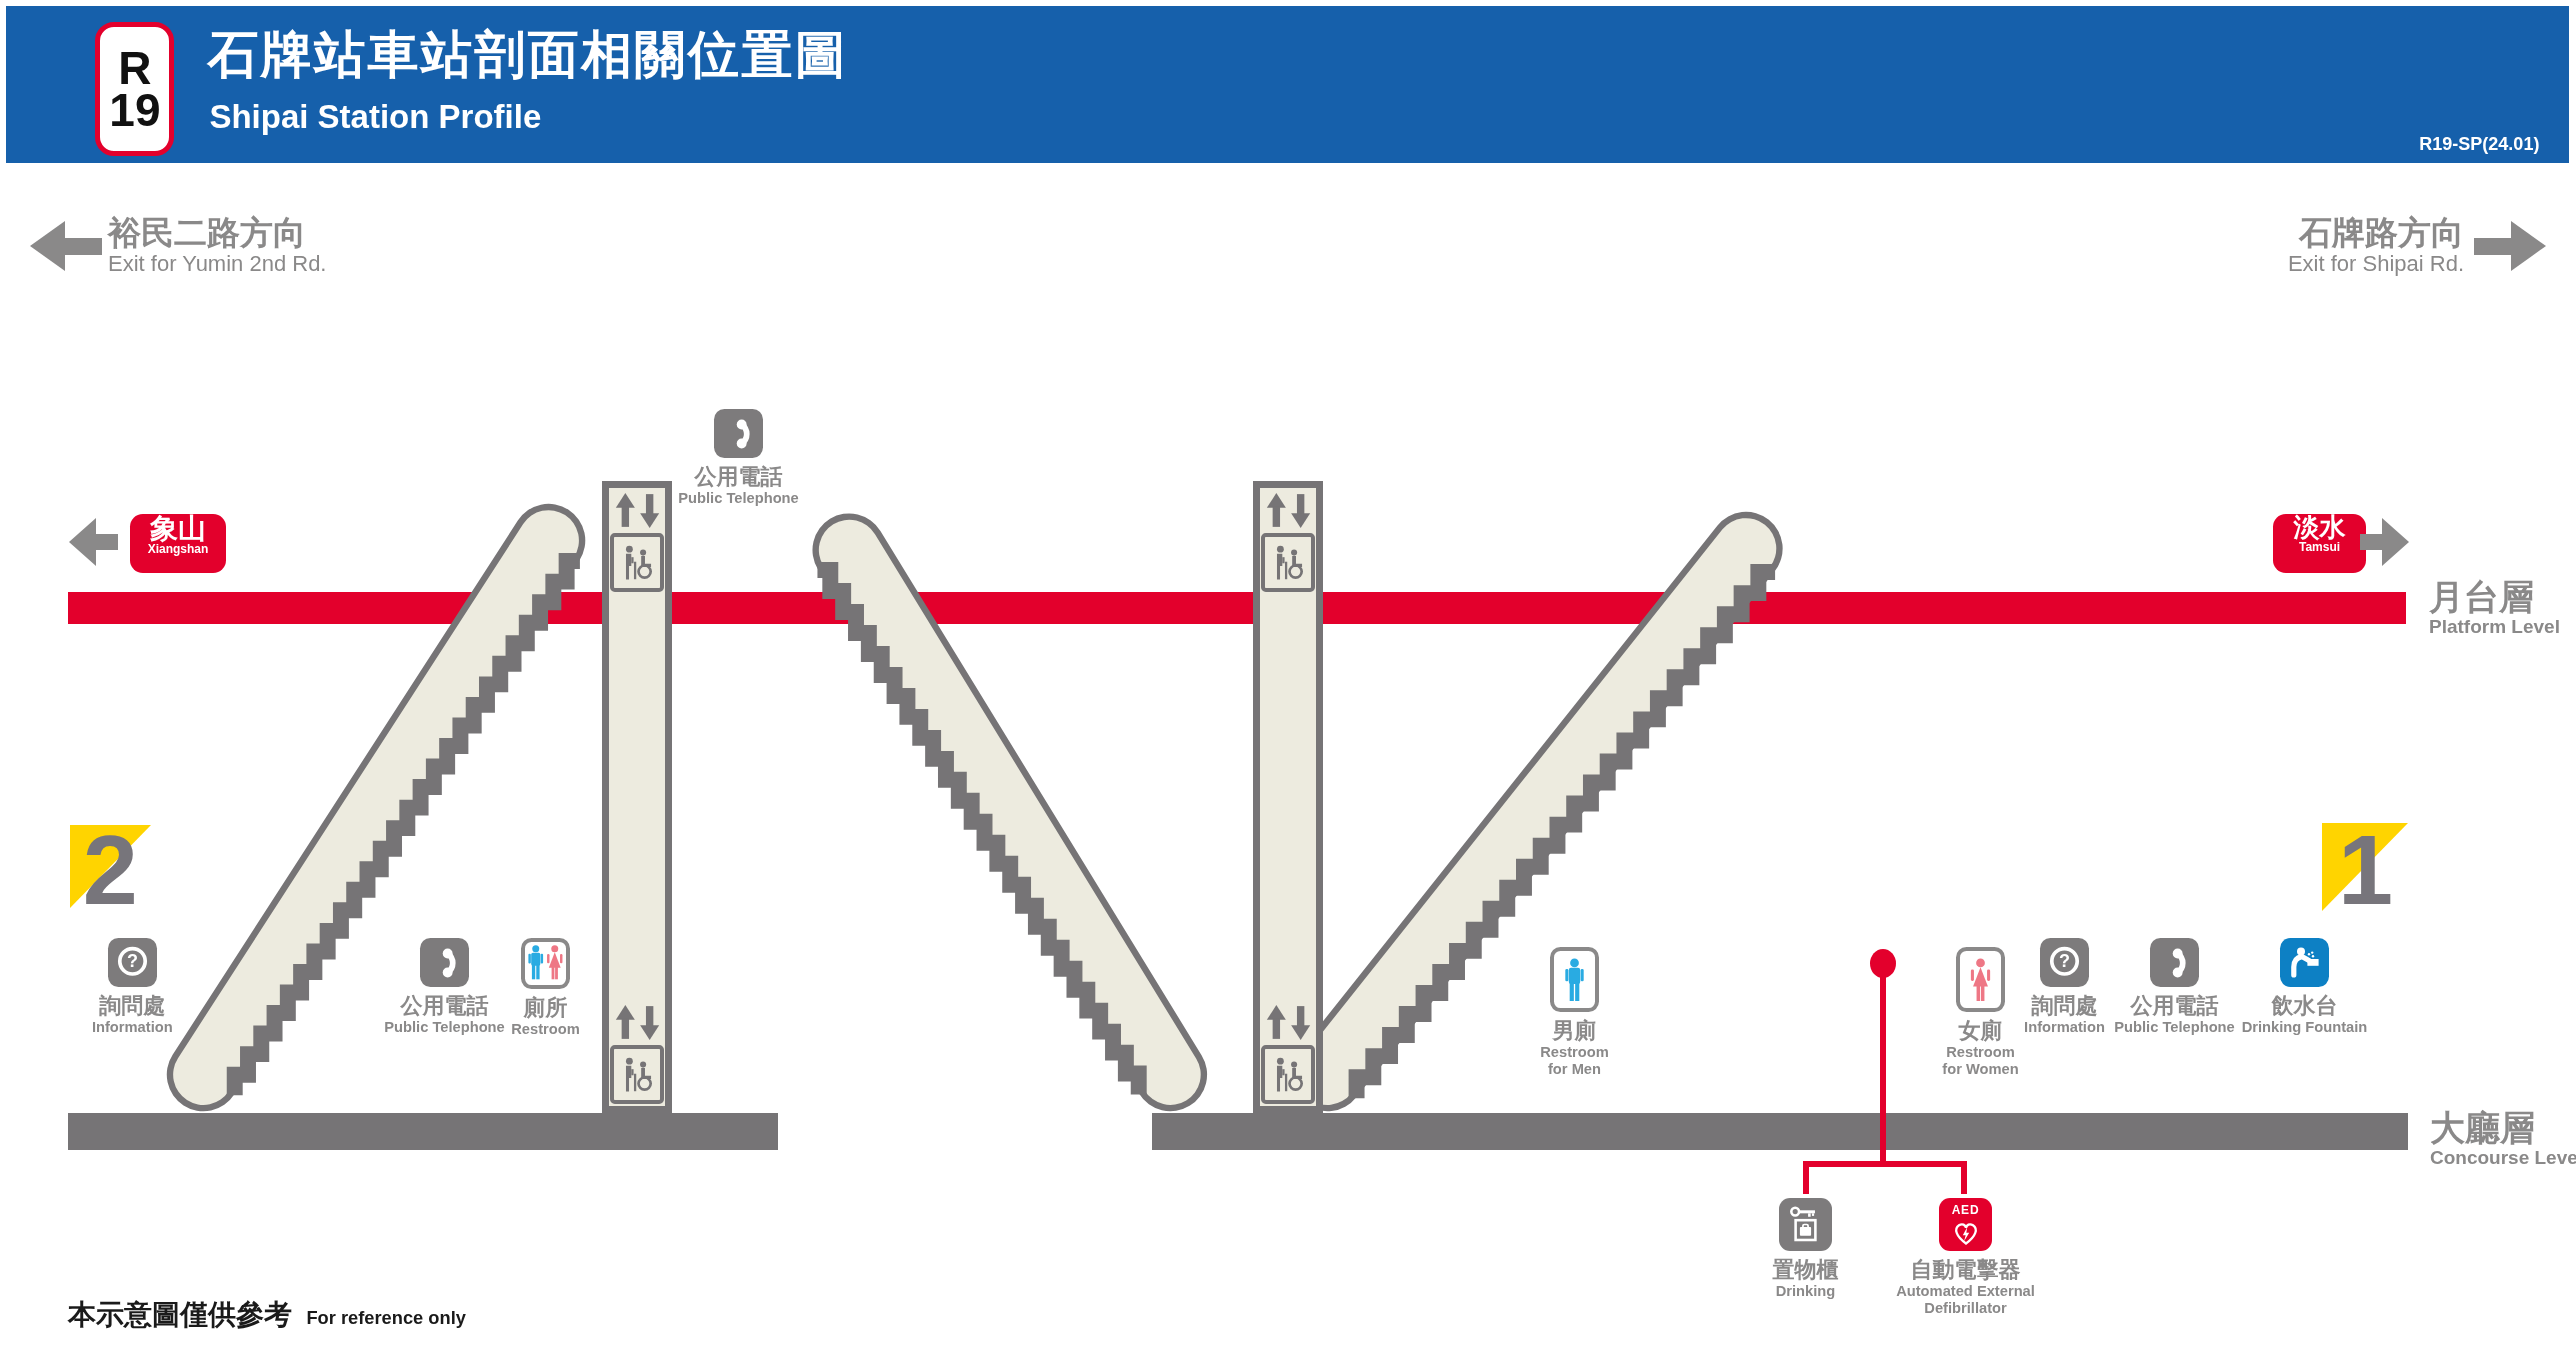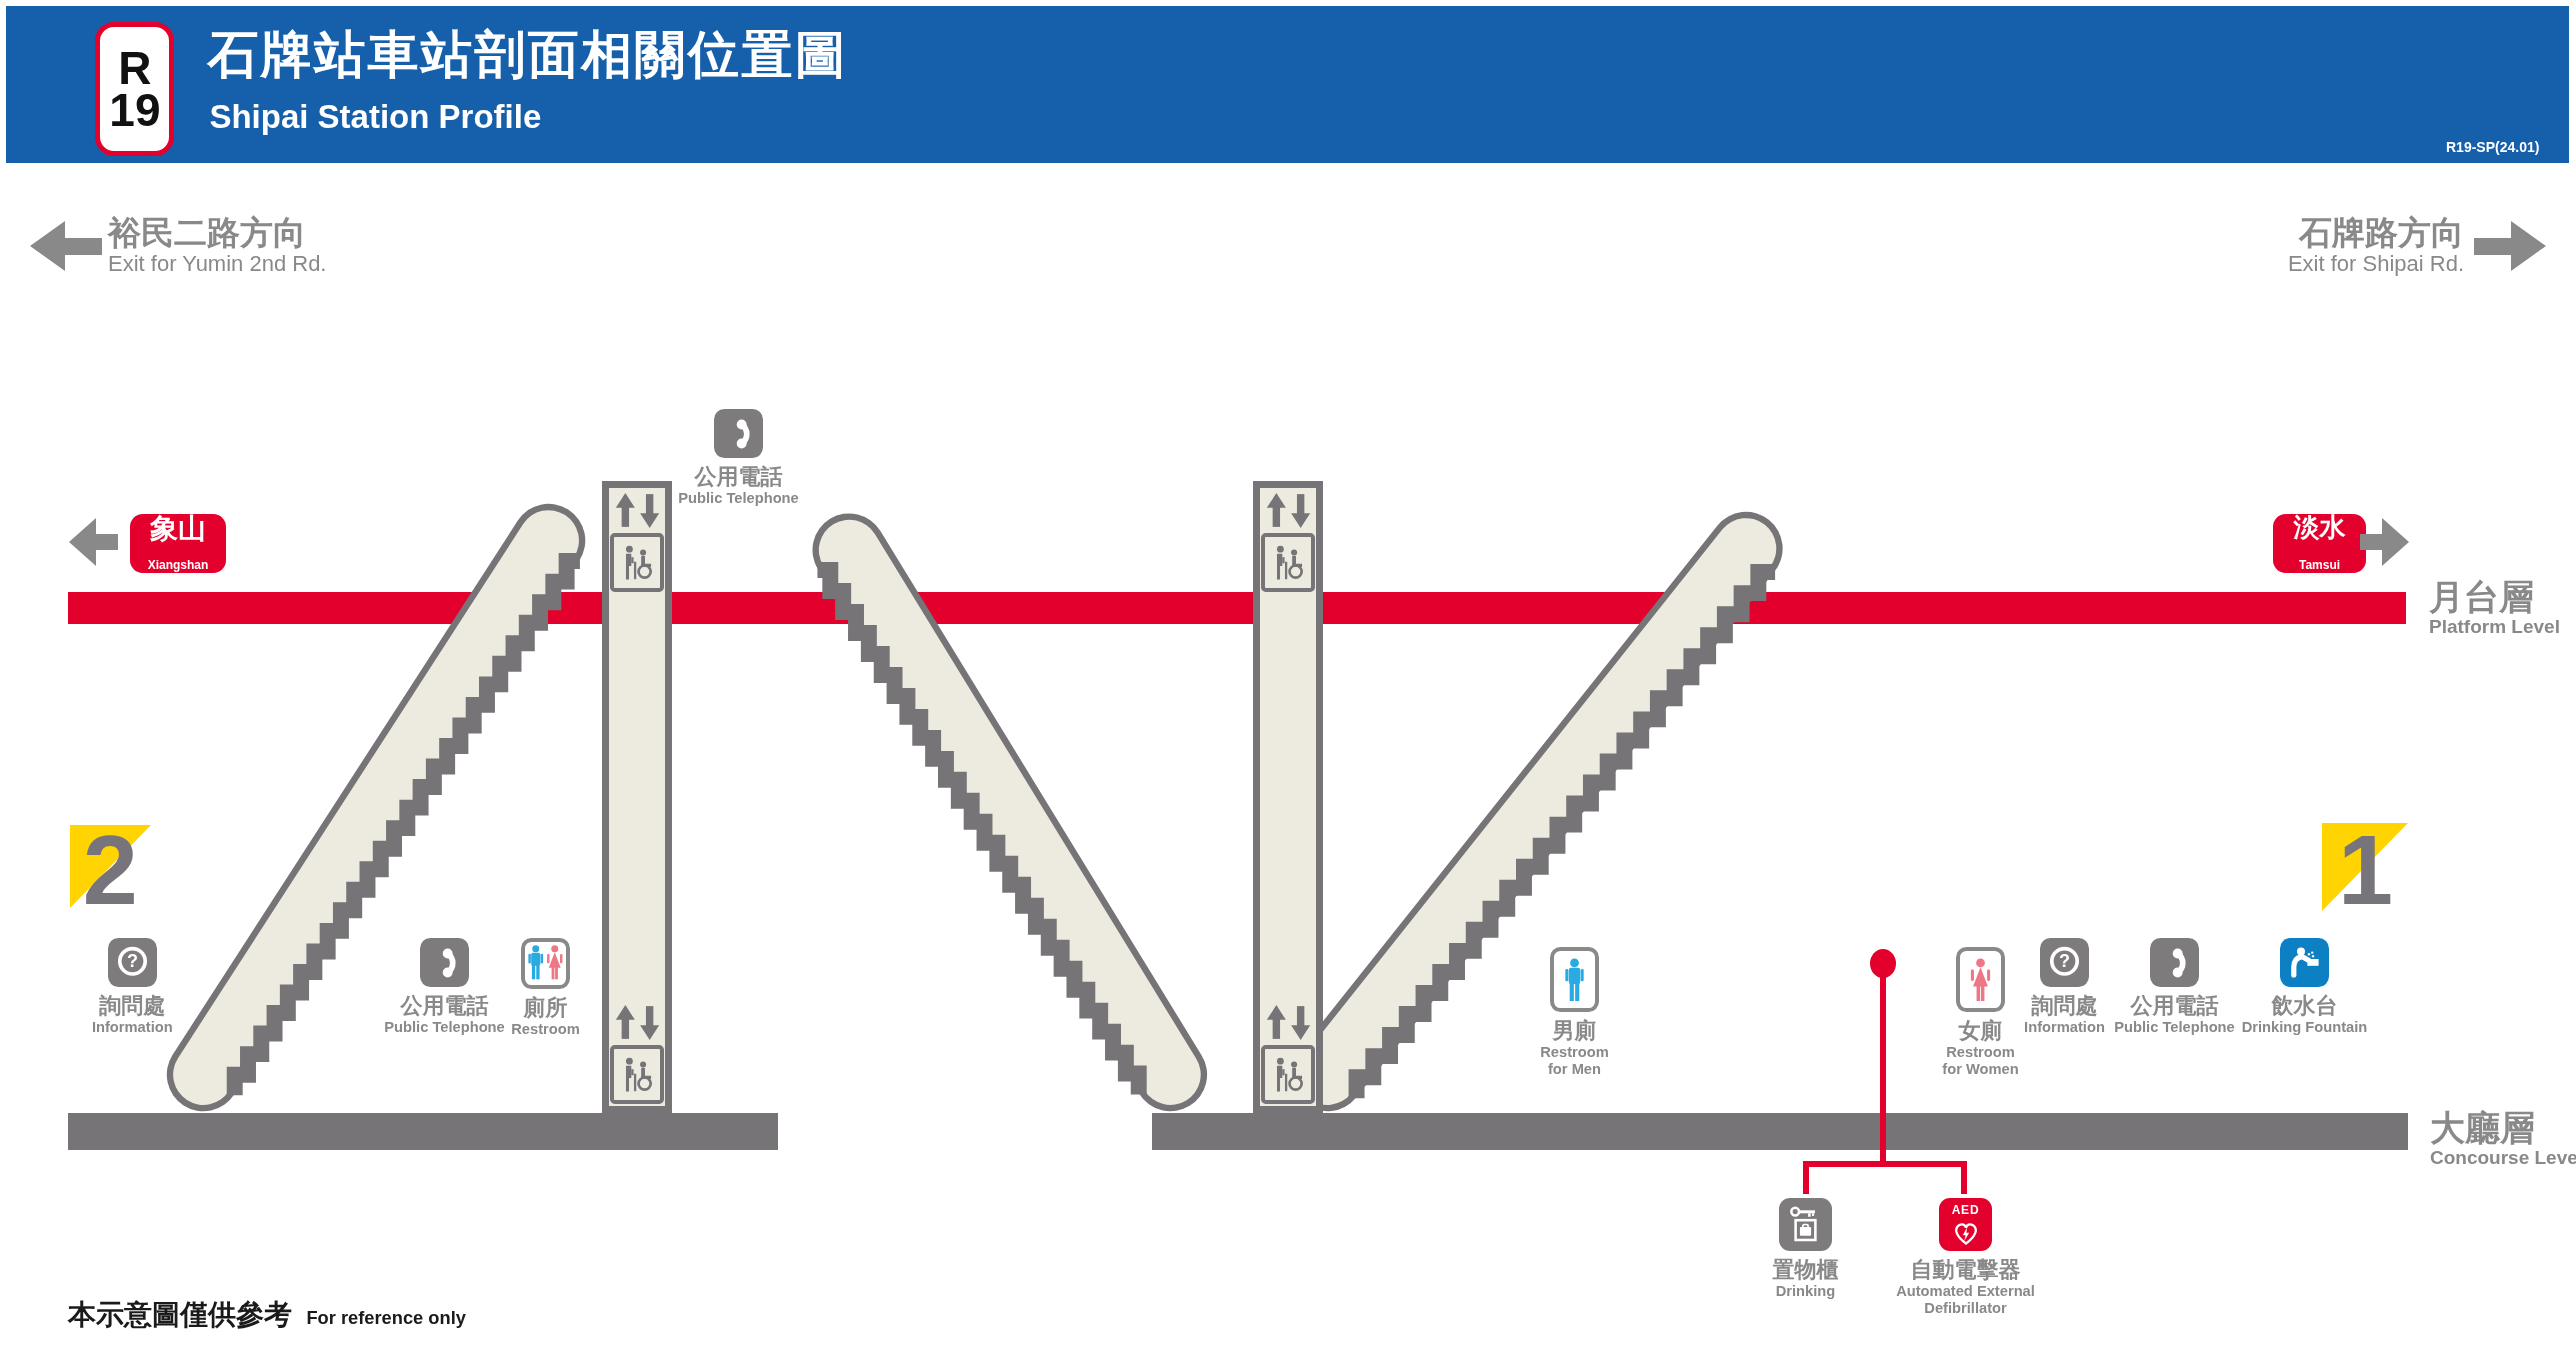--- a/index.html
+++ b/index.html
@@ -7,21 +7,21 @@
           font-family:"Liberation Sans","DejaVu Sans",sans-serif;}
   
   .header{position:absolute;left:6.4px;top:6.4px;width:2563px;height:157px;background:#1660ab;z-index:5;}
   .line-badge{position:absolute;left:89px;top:16px;width:69px;height:124px;background:#fff;
               border:5.6px solid #e3002c;border-radius:19px;display:flex;flex-direction:column;
               align-items:center;justify-content:center;}
   .line-badge .bl{font-size:46px;font-weight:bold;color:#111;line-height:.92;}
   .header .title-zh{position:absolute;left:201px;top:14.4px;font-size:51px;font-weight:bold;color:#fff;
                     letter-spacing:2.4px;white-space:nowrap;}
   .header .title-en{position:absolute;left:203px;top:92px;font-size:33px;font-weight:bold;color:#fff;}
-  .header .ver{position:absolute;right:30px;bottom:8px;font-size:14px;font-weight:bold;color:#fff;}
+  .header .ver{position:absolute;right:30px;bottom:8px;font-size:18px;font-weight:bold;color:#fff;}
   
   .dir{position:absolute;color:#8a8989;z-index:4;}
   .dir .zh{font-size:33px;font-weight:bold;line-height:1.1;white-space:nowrap;}
   .dir .en{font-size:22px;font-weight:normal;white-space:nowrap;}
   .arr{position:absolute;z-index:4;}
   .arr .shaft{position:absolute;background:#8a8989;}
   .arr .head{position:absolute;width:0;height:0;}
   
   .arr-lg{width:72px;height:51px;}
   .arr-lg .shaft{top:16.7px;width:38px;height:17.5px;}
@@ -33,21 +33,21 @@
   .arr-sm .shaft{top:16px;width:27px;height:16px;}
   .arr-sm.left .shaft{right:0;} .arr-sm.right .shaft{left:0;}
   .arr-sm.left .head{left:0;border-top:24px solid transparent;border-bottom:24px solid transparent;border-right:27px solid #8a8989;}
   .arr-sm.right .head{right:0;border-top:24px solid transparent;border-bottom:24px solid transparent;border-left:27px solid #8a8989;}
   
   .red-line{position:absolute;left:68px;top:592px;width:2338px;height:32px;background:#e3002c;z-index:1;}
   .bar{position:absolute;top:1113px;height:37px;background:#767476;z-index:1;}
   .bar.l{left:68px;width:710px;} .bar.r{left:1152px;width:1256px;}
   #structures{position:absolute;left:0;top:0;z-index:2;pointer-events:none;}
   .terminus{position:absolute;background:#e3002c;border-radius:12.8px;color:#fff;text-align:center;
-            display:flex;flex-direction:column;align-items:center;justify-content:space-between;z-index:4;}
+            display:flex;flex-direction:column;align-items:center;justify-content:flex-start;z-index:4;}
   .terminus .zh{font-size:28px;font-weight:bold;line-height:1.05;}
   .terminus .en{font-size:12px;font-weight:bold;line-height:1.15;}
   .level-label{position:absolute;color:#8a8989;z-index:4;}
   .level-label .zh{font-size:35px;font-weight:bold;line-height:1.05;white-space:nowrap;}
   .level-label .en{font-size:19px;font-weight:bold;white-space:nowrap;}
   .pnum{position:absolute;z-index:3;}
   .pnum .tri{position:absolute;left:0;top:0;width:100%;height:100%;background:#ffd400;
              clip-path:polygon(0 0,100% 0,0 100%);}
   .pnum .num{position:absolute;font-size:99px;font-weight:bold;color:#77757b;line-height:1;}
   

